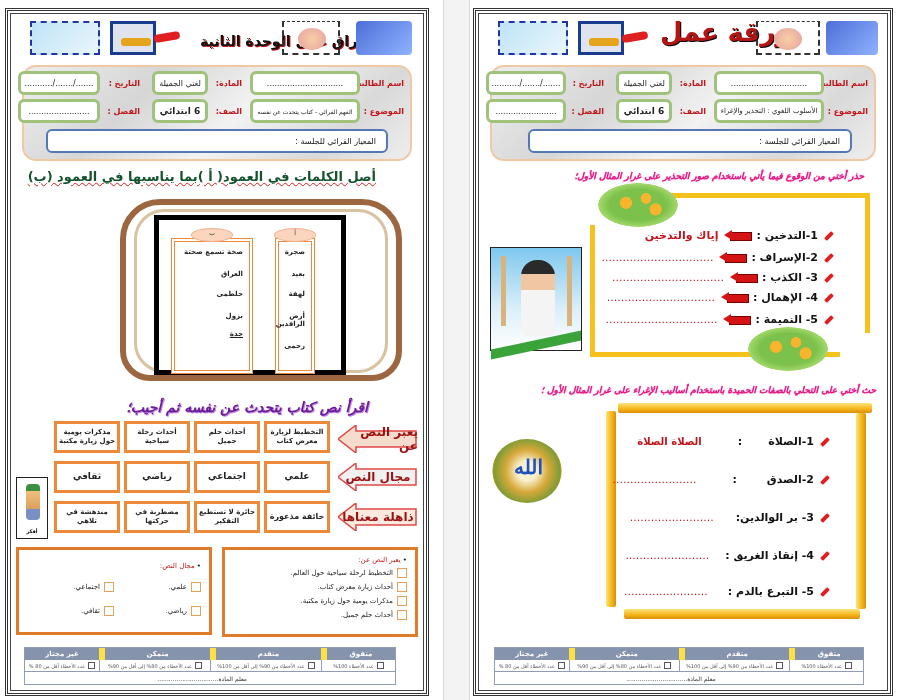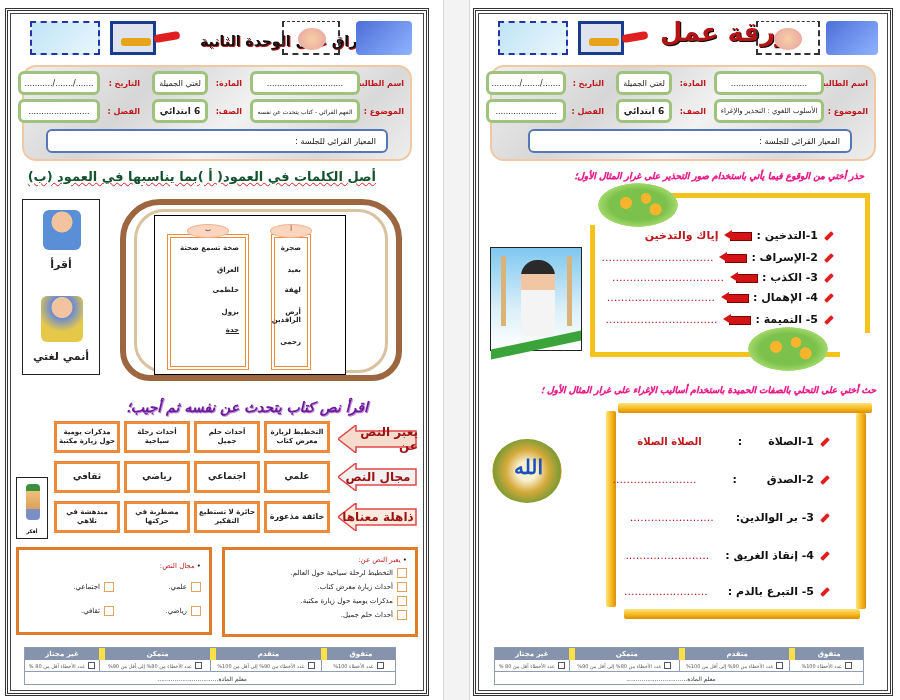--- a/index.html
+++ b/index.html
@@ -32,21 +32,21 @@
 
 .h2{position:absolute;font-weight:bold;direction:rtl;white-space:nowrap;text-align:center}
 .wavy{text-decoration:underline wavy #d42020;text-decoration-thickness:1px}
 .imgcol{position:absolute;left:14px;top:188px;width:78px;height:176px;border:1px solid #222;background:#fff}
 .kid1{position:absolute;left:20px;top:10px;width:38px;height:40px;background:radial-gradient(circle at 50% 30%,#f2c39e 30%,#5a8ed6 32%);border-radius:6px}
 .kid2{position:absolute;left:18px;top:96px;width:42px;height:46px;background:radial-gradient(circle at 50% 25%,#f2c39e 25%,#6b8bd0 27%,#e5c84a 60%);border-radius:6px}
 .cap{position:absolute;width:100%;text-align:center;font-size:11px;font-weight:bold;color:#222}
 .frame{position:absolute;left:112px;top:188px;width:282px;height:182px}
 .ornament{position:absolute;inset:0;border:6px solid #8a4b1e;border-radius:40px 40px 30px 30px;opacity:.85}
 .ornament2{position:absolute;left:14px;top:10px;right:14px;bottom:8px;border:3px solid #d9c2a0;border-radius:30px}
-.blackbox{position:absolute;left:34px;top:16px;width:192px;height:160px;border:1px solid #000000;background:#fff}
+.blackbox{position:absolute;left:34px;top:16px;width:192px;height:160px;border:5px solid #000000;background:#fff}
 .col{position:absolute;top:18px;height:136px;border:4px double #f08a3b;background:#fff}
 .colA{left:12px;width:82px}
 .colB{left:116px;width:40px}
 .pill{position:absolute;top:-14px;left:50%;transform:translateX(-50%);width:42px;height:14px;border-radius:50%;background:#fbd5be;border:1px solid #f2b08f;font-size:6px;text-align:center;color:#333}
 .cell{position:absolute;right:6px;font-size:7px;font-weight:bold;color:#222;direction:rtl;text-align:right;width:90%}
 
 .arrow{position:absolute;width:80px;height:28px;display:flex;align-items:center;justify-content:center}
 .arrow svg{position:absolute;inset:0}
 .arrow span{position:relative;font-size:12px;font-weight:bold;color:#9c1111;direction:rtl}
 .obox{position:absolute;width:66px;height:32px;border:3px solid #ec8a3a;background:#fff;display:flex;align-items:center;justify-content:center;text-align:center;font-size:7px;font-weight:bold;color:#222;direction:rtl;line-height:1.3;padding:1px}
@@ -122,26 +122,20 @@
       <div class="flabel" style="right:168px;top:40px">الصف:</div>
       <div class="fbox" style="right:202px;top:32px;width:56px;font-size:9px;font-weight:bold">6 ابتدائي</div>
       <div class="flabel" style="right:270px;top:40px">الفصل :</div>
       <div class="fbox" style="right:310px;top:32px;width:82px">........................</div>
 
       <div class="crit">المعيار القرائي للجلسة   :</div>
     </div>
 
     <div class="h2 wavy" style="left:70px;right:50px;top:158px;font-size:13px;color:#14532d">أصل الكلمات في العمود( أ )بما يناسبها في العمود (ب)</div>
 
-    <div class="imgcol">
-      <div class="kid1"></div>
-      <div class="cap" style="top:58px">أقرأ</div>
-      <div class="kid2"></div>
-      <div class="cap" style="top:150px">أنمي لغتي</div>
-    </div>
 
     <div class="frame">
       <div class="ornament"></div>
       <div class="ornament2"></div>
       <div class="blackbox">
         <div class="col colA">
           <div class="pill">ب</div>
           <div class="cell" style="top:6px">صخة تسمع صحتة</div>
           <div class="cell" style="top:28px">العراق</div>
           <div class="cell" style="top:48px">حلطمى</div>

